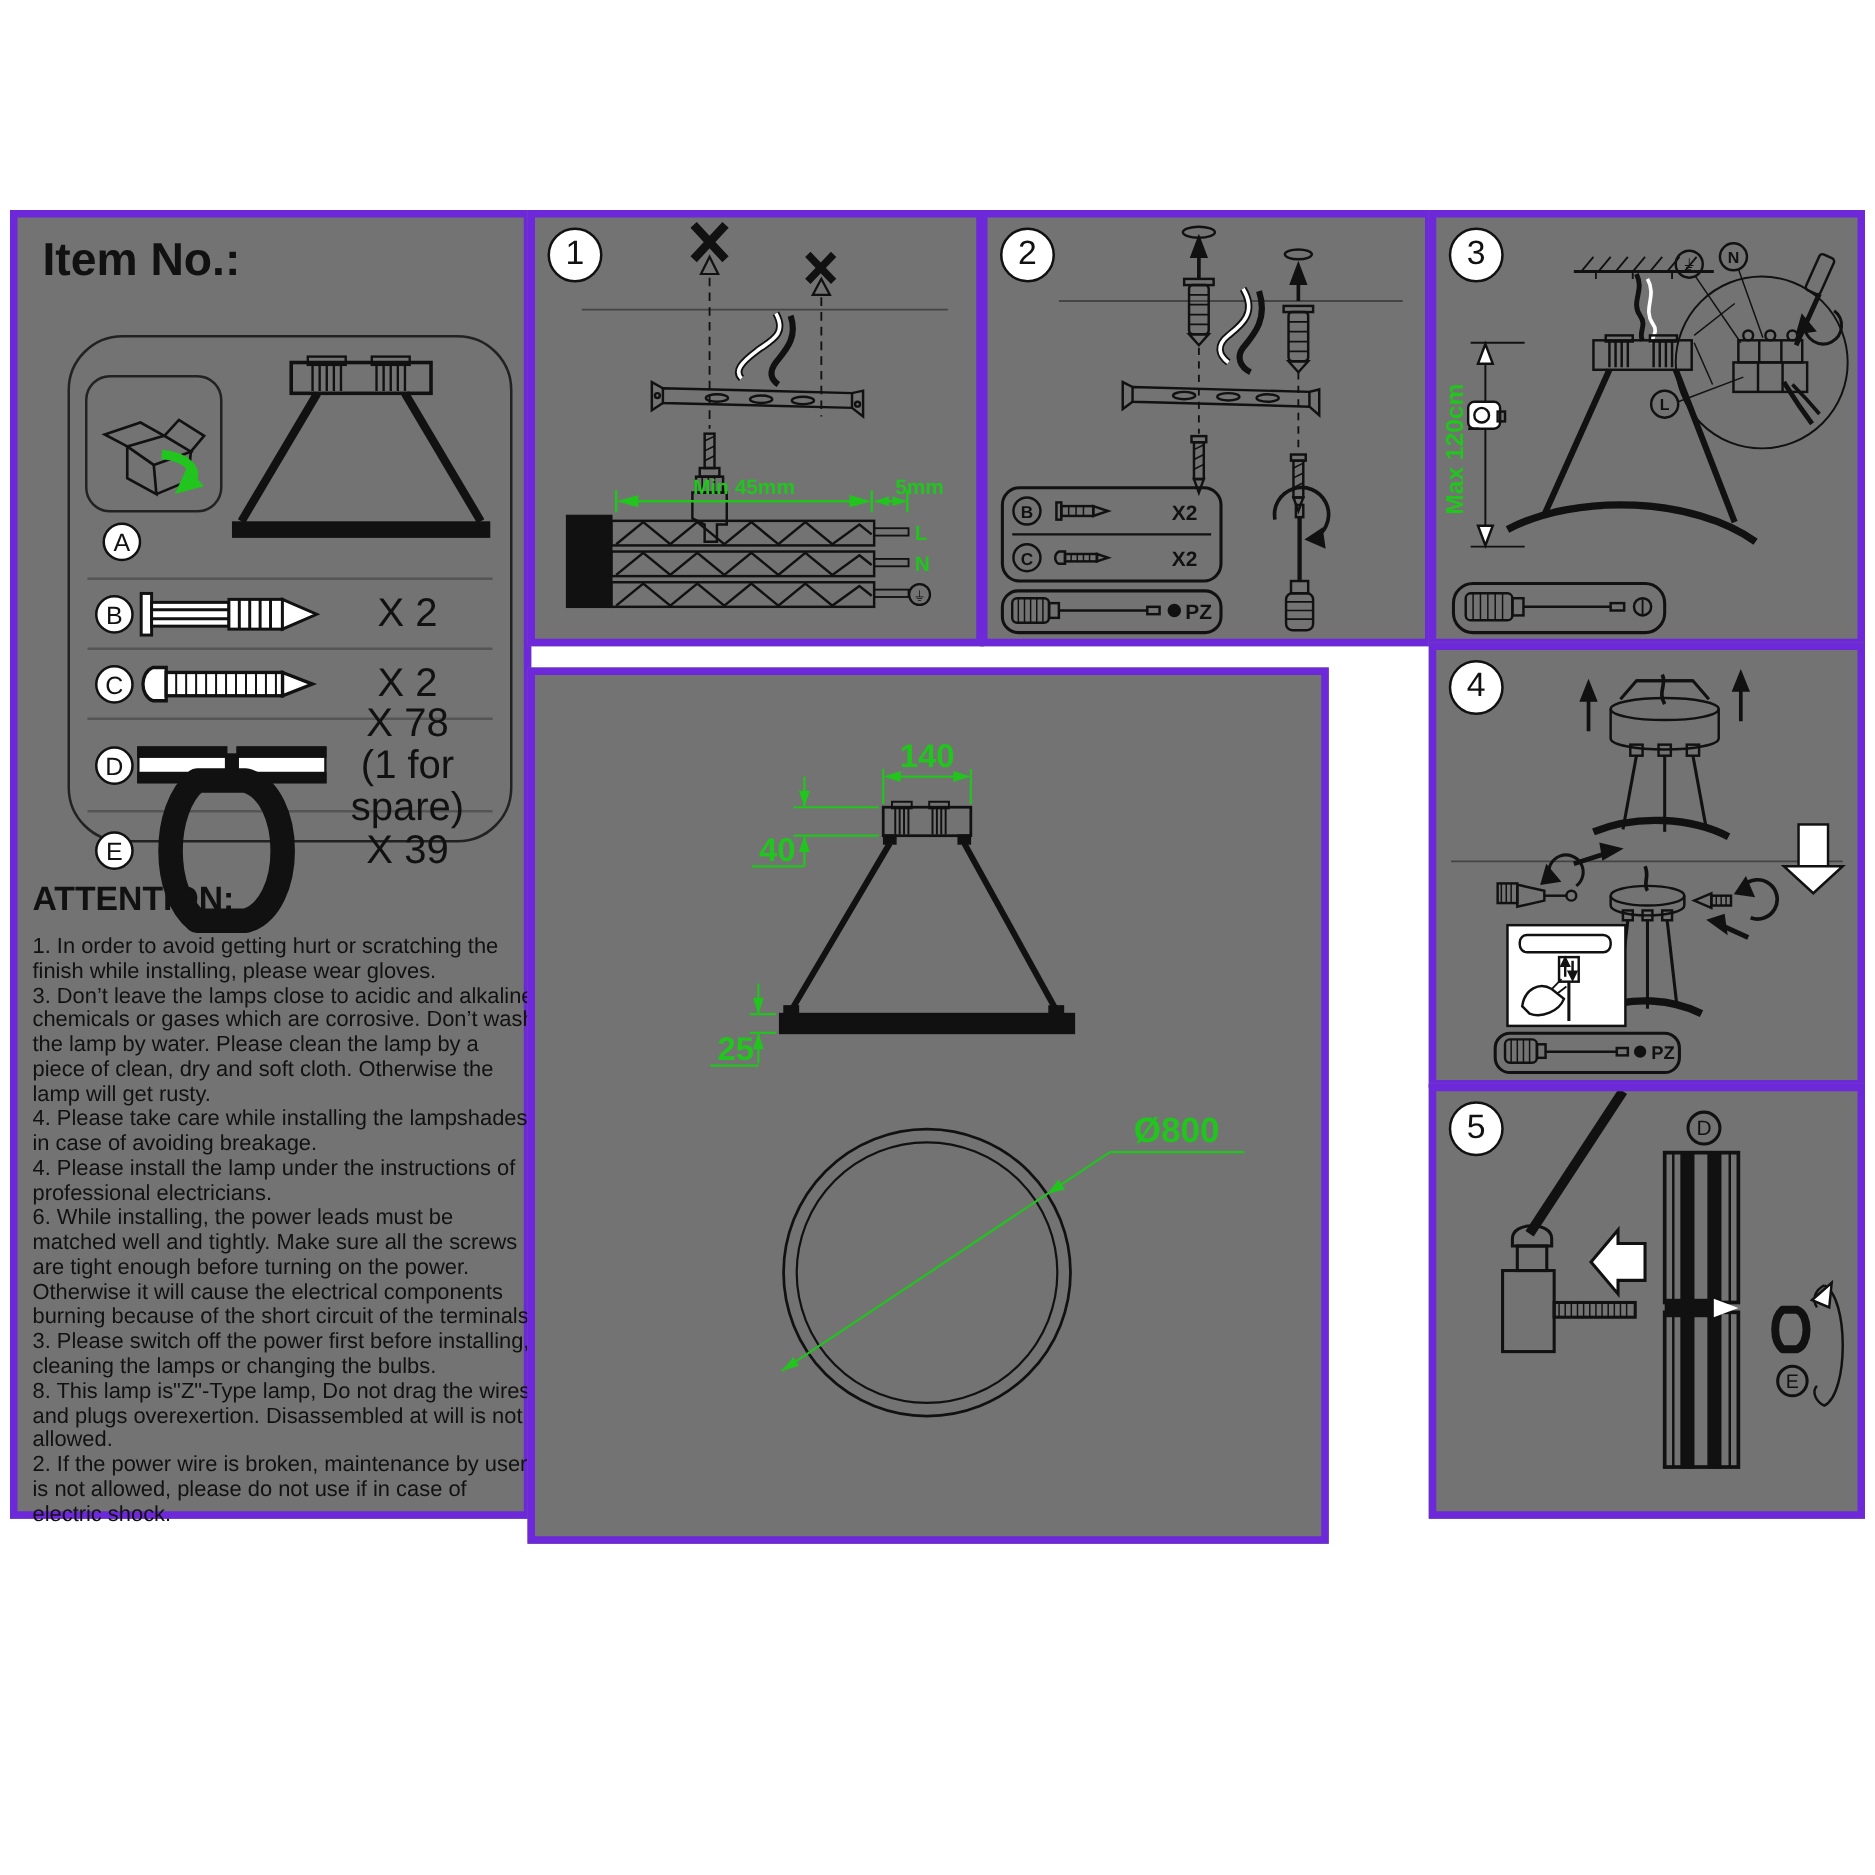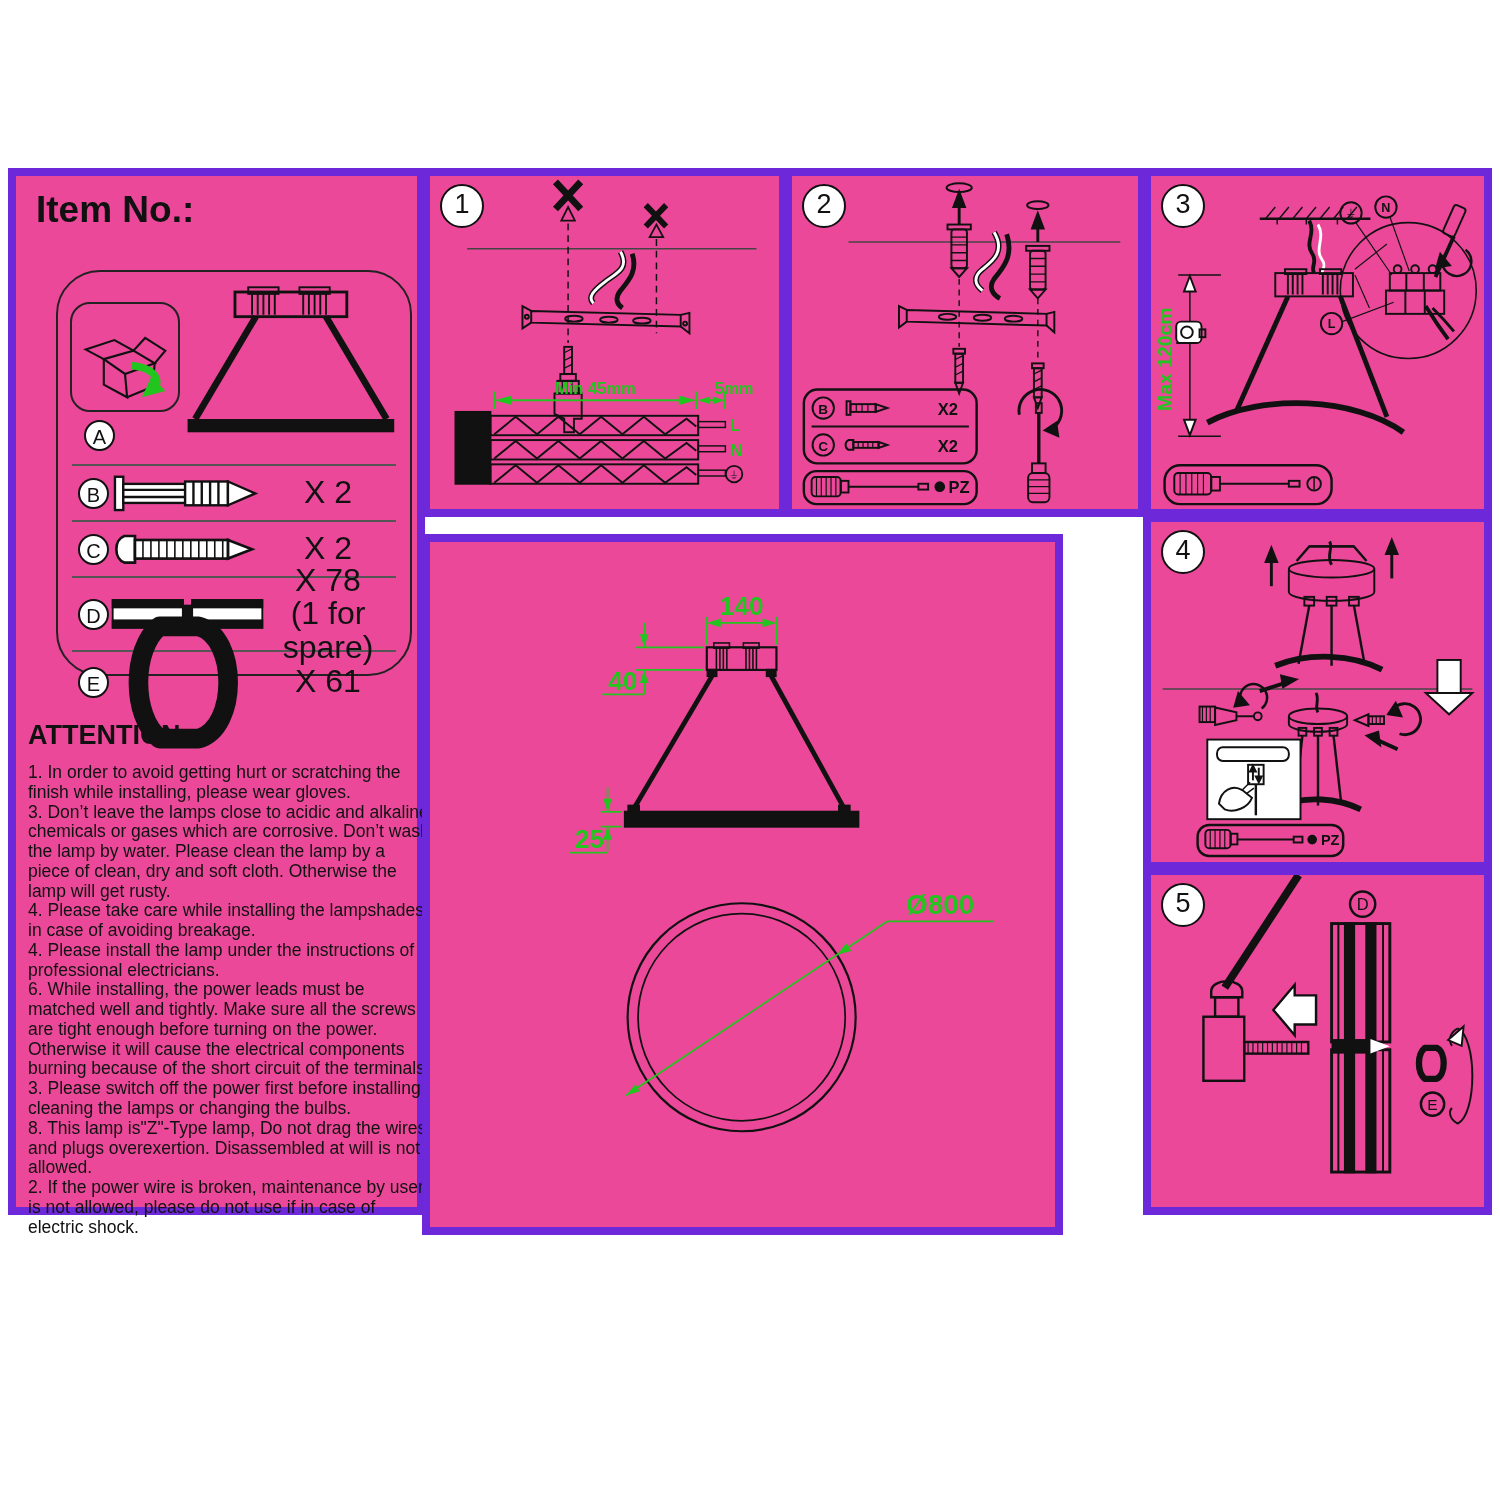--- a/index.html
+++ b/index.html
@@ -1,35 +1,35 @@
 <!DOCTYPE html>
 <html><head>
 <meta charset="utf-8">
 <style>
   html,body{margin:0;padding:0;background:#fff;}
   #page{position:relative;width:1500px;height:1500px;background:#fff;overflow:hidden;
         font-family:"Liberation Sans","DejaVu Sans",sans-serif;color:#111;}
   #sheet{position:absolute;left:8px;top:168px;width:1484px;height:1047px;}
-  .panel{position:absolute;border:8px solid #6d28d9;background:#ec4899;box-sizing:border-box;}
+  .panel{position:absolute;border:6px solid #6d28d9;background:#737373;box-sizing:border-box;}
   .panel svg{display:block;width:100%;height:100%;}
   .badge{position:absolute;left:10px;top:8px;width:40px;height:40px;border:2.5px solid #111;
          border-radius:50%;font-size:27px;line-height:37px;text-align:center;background:#fff;z-index:5;}
   
   .item-hd{padding:12px 0 0 20px;font-weight:bold;font-size:37px;line-height:1.18;}
   .parts-box{position:absolute;left:40px;top:94px;width:352px;height:402px;border:2.5px solid #222;border-radius:44px;}
   .unbox{position:absolute;left:12px;top:30px;width:106px;height:106px;border:2.5px solid #222;border-radius:20px;}
   .lamp-wrap{position:absolute;left:122px;top:8px;width:218px;height:170px;}
   .circ{display:inline-block;width:31px;height:31px;border:2.5px solid #111;border-radius:50%;
         font-size:20px;line-height:30px;text-align:center;box-sizing:border-box;background:#fff;flex:none;}
   .a-circ{position:absolute;left:26px;top:148px;}
   .rows{position:absolute;left:14px;right:14px;top:192px;}
   .prow{display:flex;align-items:center;border-top:2px solid #555;padding:4px 6px;}
   .prow .picon{flex:1;display:flex;justify-content:center;align-items:center;}
   .pcount{width:124px;font-size:32px;text-align:center;line-height:1.05;}
-  .att{position:absolute;left:12px;top:544px;width:402px;}
+  .att{position:absolute;left:12px;top:530px;width:402px;}
   .att-title{font-weight:bold;font-size:27px;margin-bottom:12px;}
   .att-item{font-size:17.5px;line-height:1.13;}
   text{font-family:"Liberation Sans","DejaVu Sans",sans-serif;}
   .gtxt{fill:#22c41e;font-weight:bold;stroke:none;}
   .ktxt{fill:#111;stroke:none;}
   .g{stroke:#22c41e;fill:none;stroke-width:2;}
   .gf{fill:#22c41e;stroke:none;}
 </style>
 </head>
 <body>
@@ -123,21 +123,21 @@
             <div>(1 for spare)</div>
           </span>
         </div>
         <div class="prow" style="height:52px">
           <span class="circ">E</span>
           <span class="picon">
             <svg viewBox="0 0 56 56" width="48" height="48">
               <path d="M18 8 L32 8 C46 12 46 44 32 48 L18 48 C8 40 8 16 18 8 Z" stroke="#111" stroke-width="7" fill="none" stroke-linejoin="round"></path>
             </svg>
           </span>
-          <span class="pcount">X 61</span>
+          <span class="pcount">X 39</span>
         </div>
       </div>
     </div>
 
     <div class="att">
       <div class="att-title">ATTENTION:</div>
       <div class="att-item">1. In order to avoid getting hurt or scratching the finish while installing, please wear gloves.</div>
       <div class="att-item">3. Don’t leave the lamps close to acidic and alkaline chemicals or gases which are corrosive. Don’t wash the lamp by water. Please clean the lamp by a piece of clean, dry and soft cloth. Otherwise the lamp will get rusty.</div>
       <div class="att-item">4. Please take care while installing the lampshades in case of avoiding breakage.</div>
       <div class="att-item">4. Please install the lamp under the instructions of professional electricians.</div>

